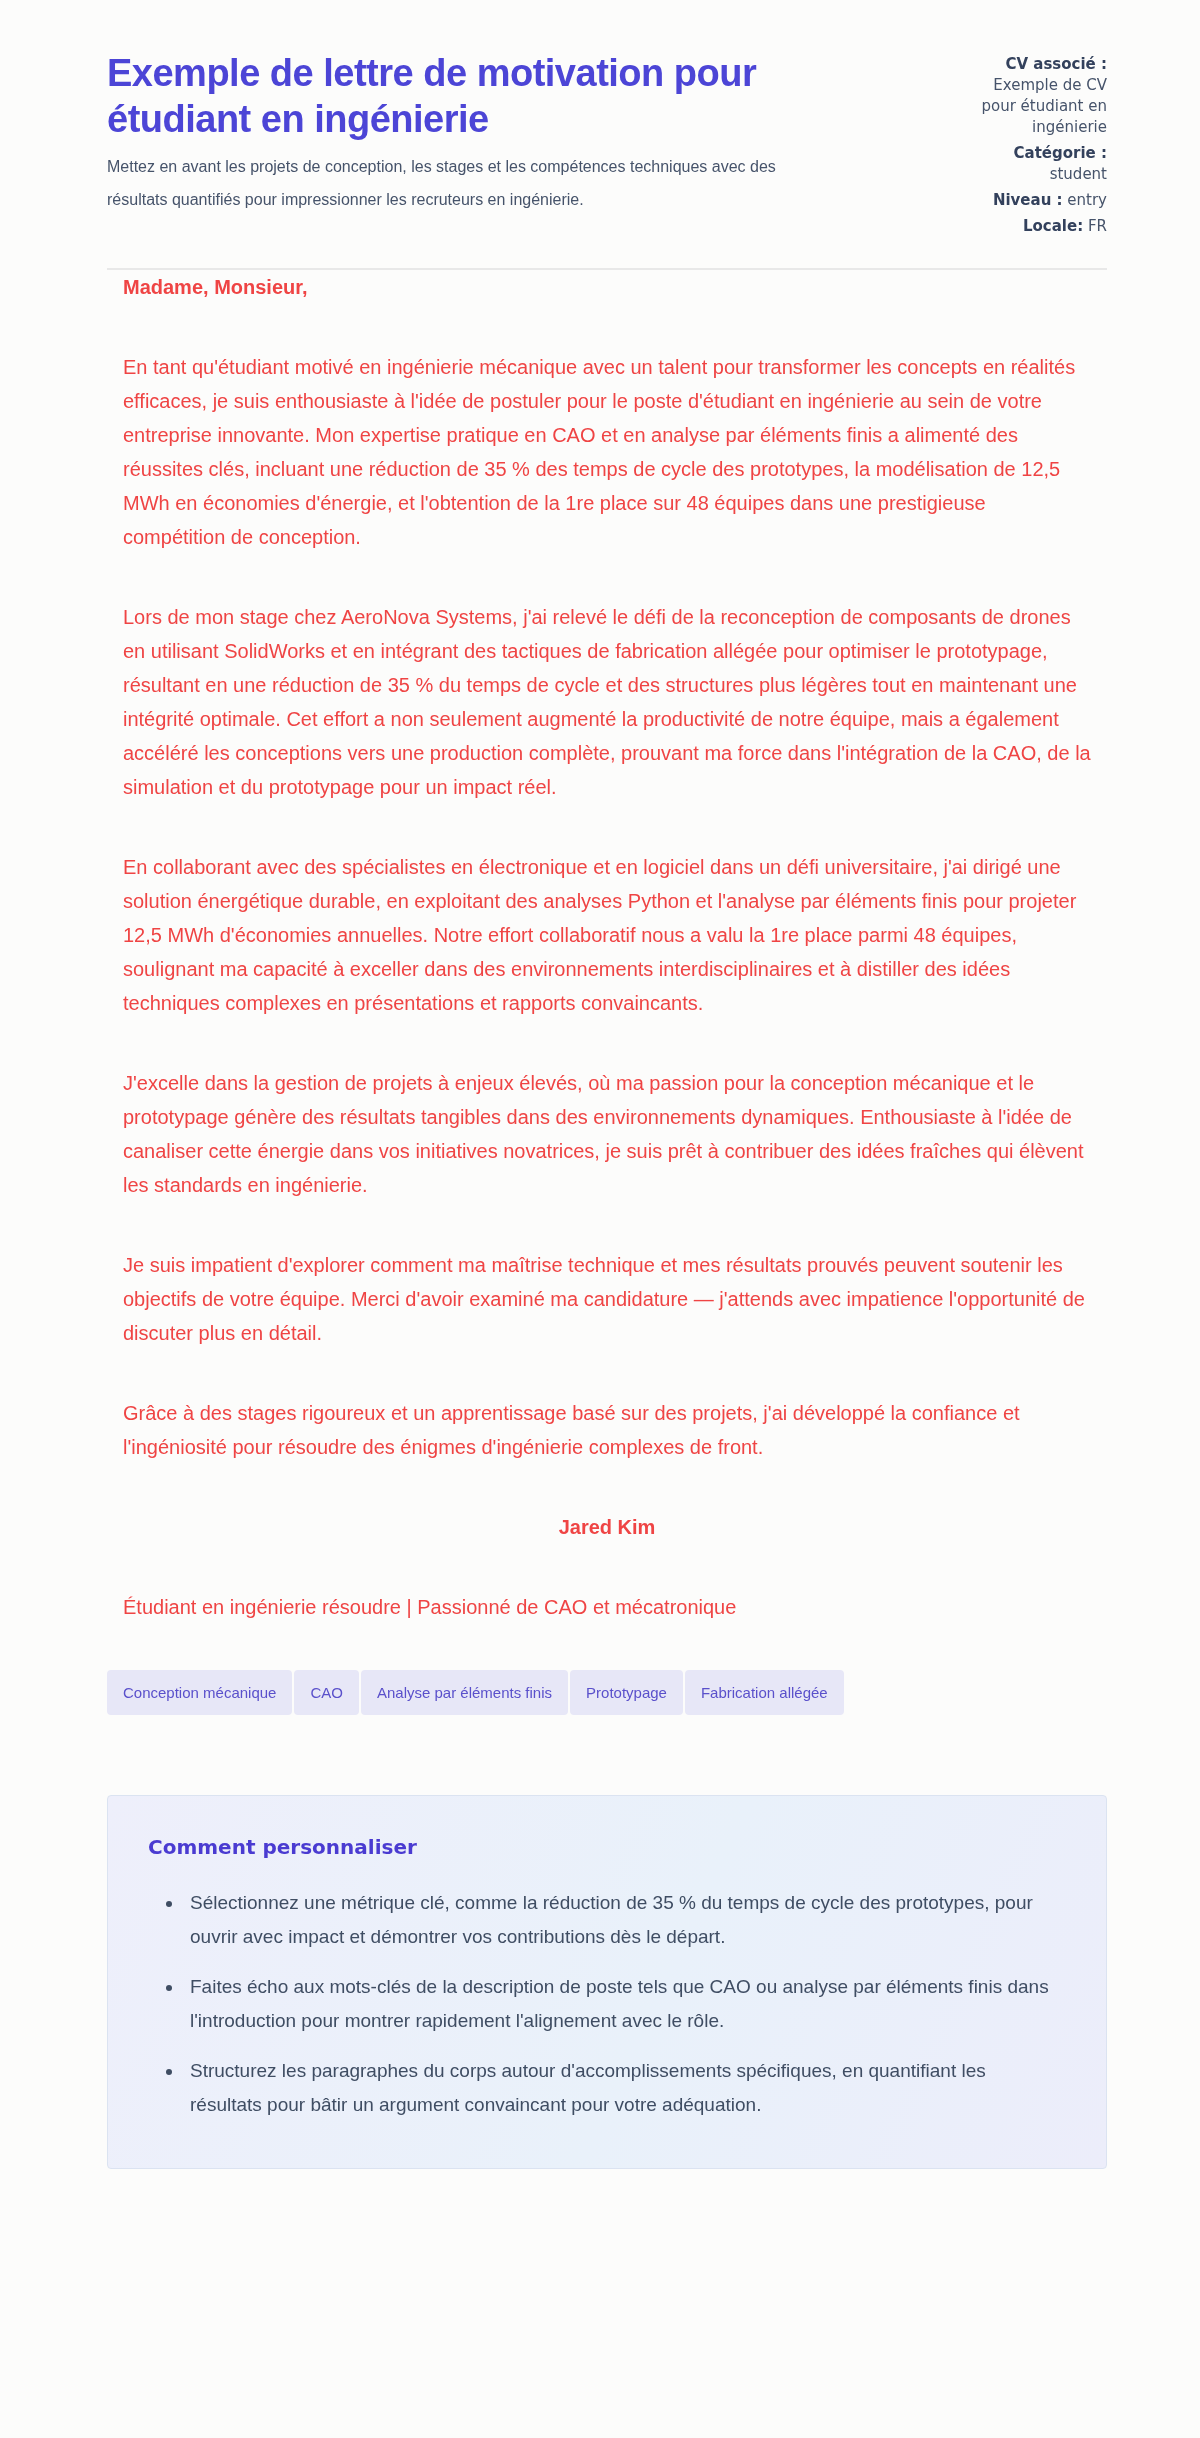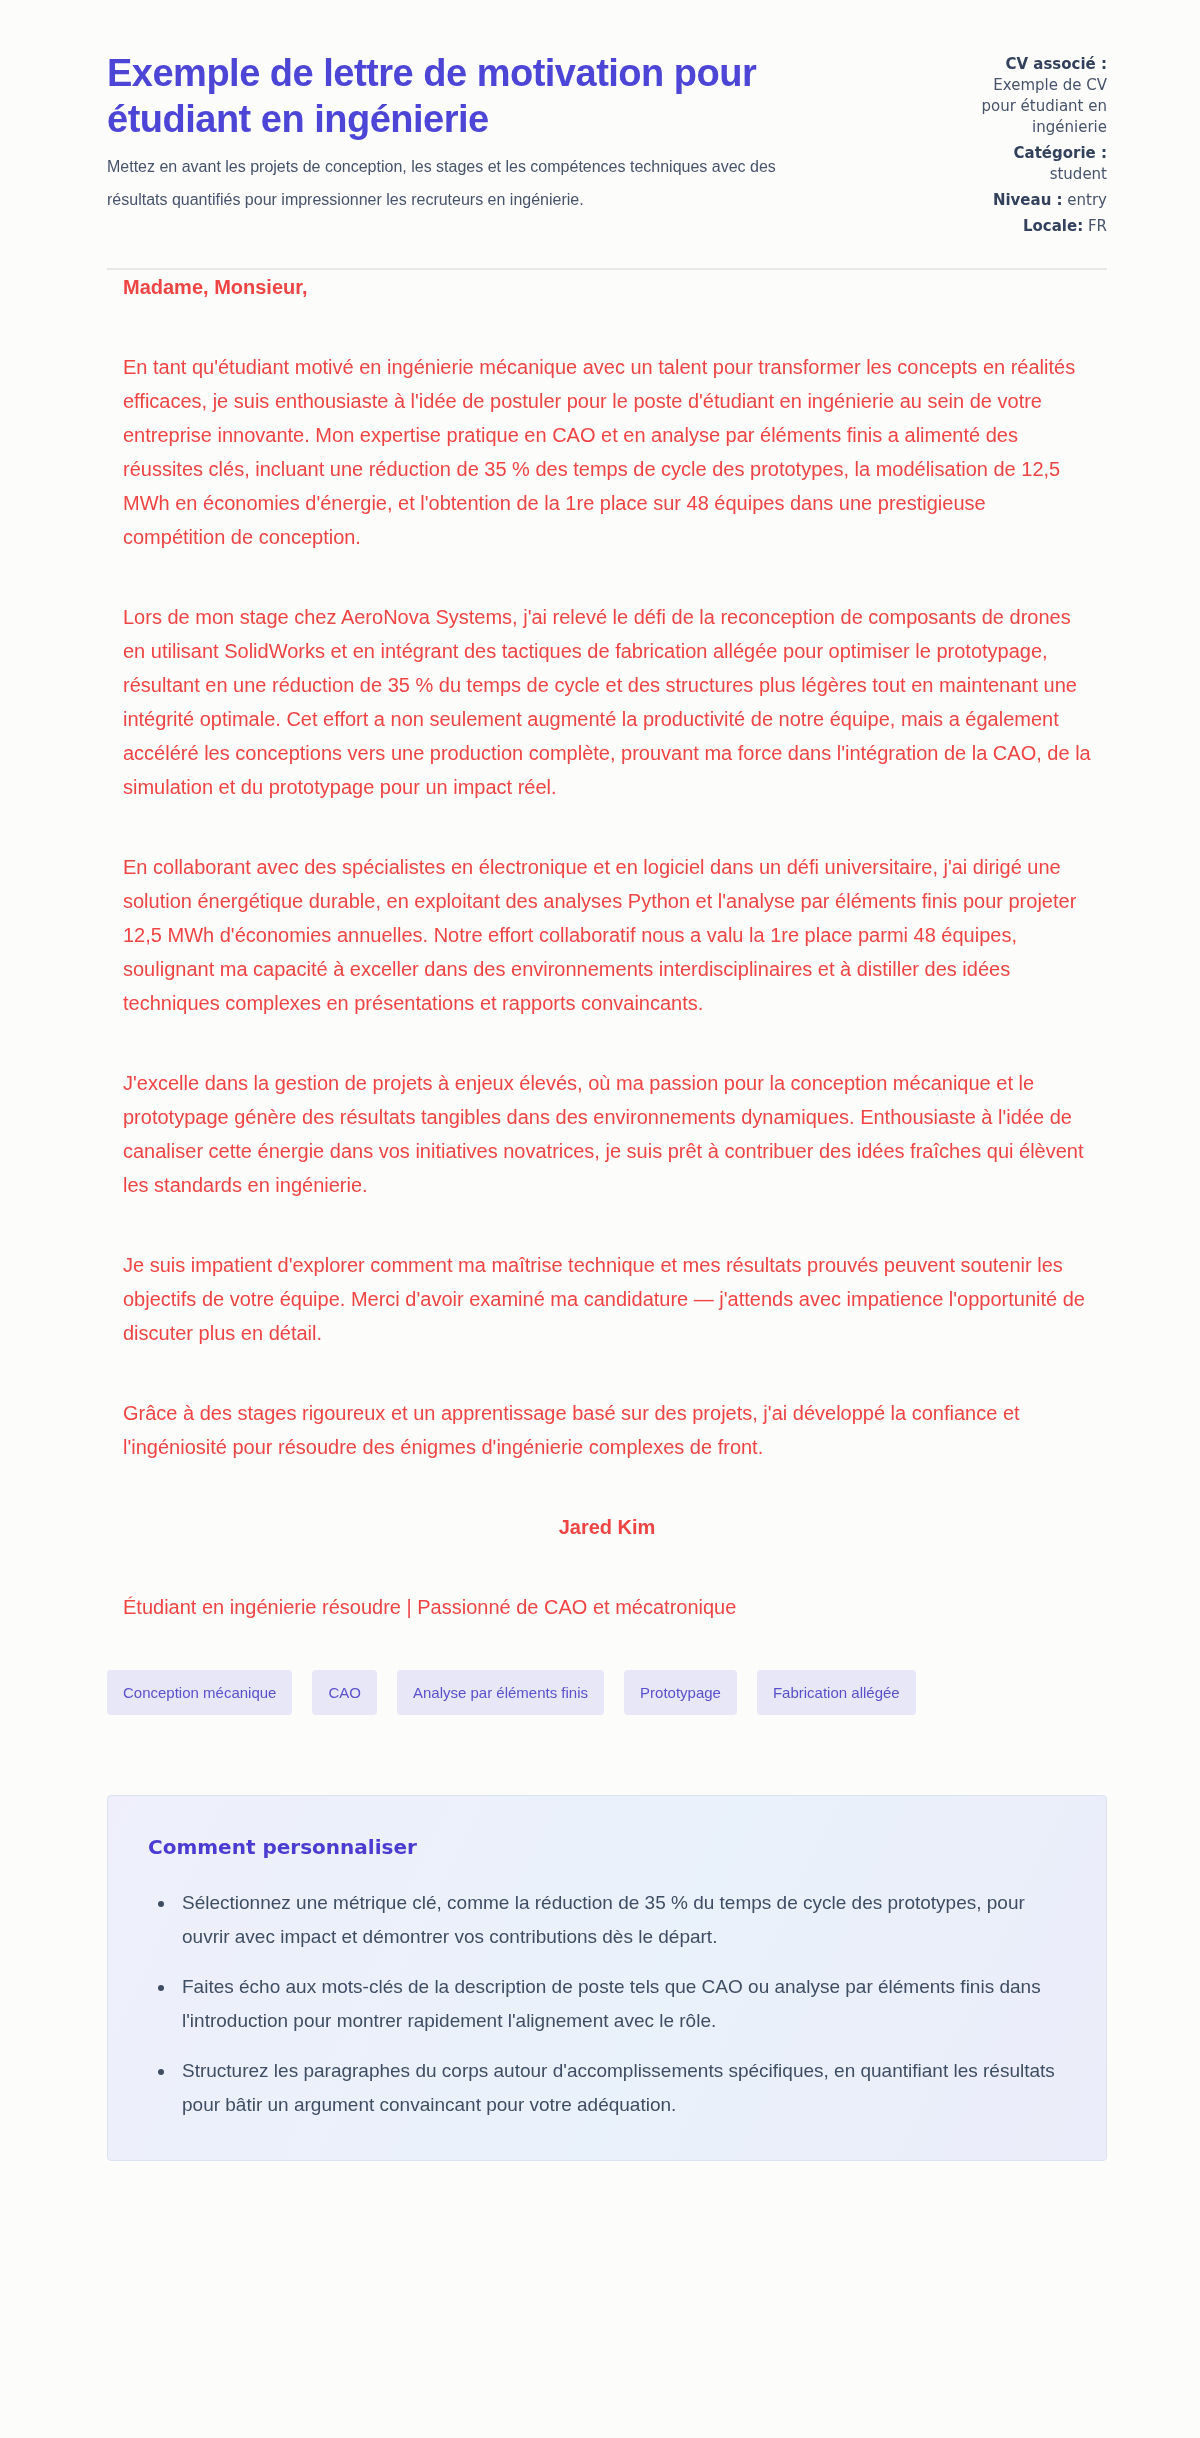--- a/index.html
+++ b/index.html
@@ -78,21 +78,21 @@
     text-align: center;
   }
   .signature-role {
     margin: 14px 0 0;
     font-size: 20px;
     line-height: 30px;
     color: #4a5668;
   }
 
   
-  .tags-row { margin-top: 40px; display: flex; flex-wrap: wrap; gap: 20px; }
+  .tags-row { margin-top: 40px; display: flex; flex-wrap: wrap; gap: 2px; }
   .tag {
     background: #e7e7f7;
     color: #5a50cb;
     font-size: 15px;
     line-height: 19px;
     padding: 13px 16px;
     border-radius: 4px;
     white-space: nowrap;
   }
 
@@ -105,21 +105,21 @@
     background: linear-gradient(115deg, #eeeffb 0%, #e9f1fa 55%, #ecedfa 100%);
   }
   .tips-title {
     margin: 0 0 26px;
     font-family: "DejaVu Sans", sans-serif;
     font-size: 20px;
     line-height: 26px;
     font-weight: 700;
     color: #4a3bd1;
   }
-  .tips-list { margin: 4px; padding-left: 24px; }
+  .tips-list { margin: 12px; padding-left: 24px; }
   .tips-list li {
     padding-left: 6px;
     margin-bottom: 16px;
     font-size: 19px;
     line-height: 34px;
     color: #3f4d63;
   }
   .tips-list li::marker { color: #3f4d63; }
   .tips-list li:last-child { margin-bottom: 0; }
 </style>

